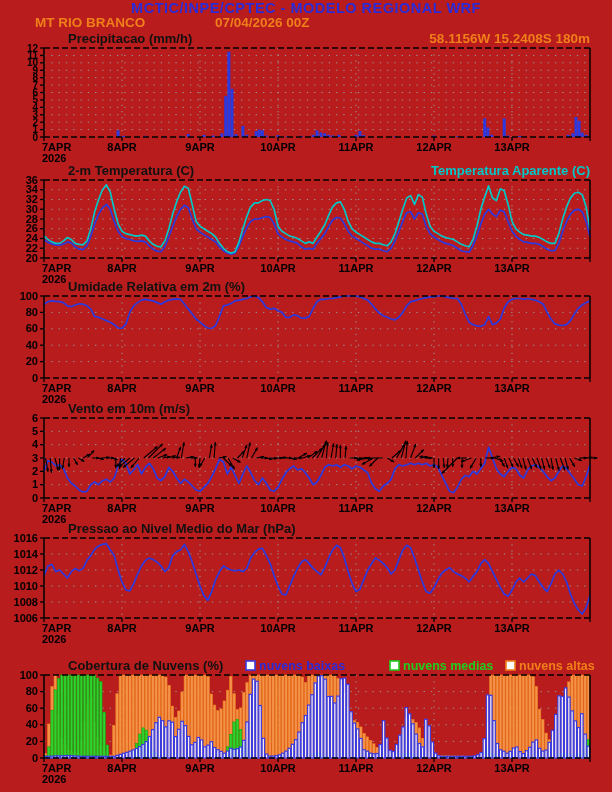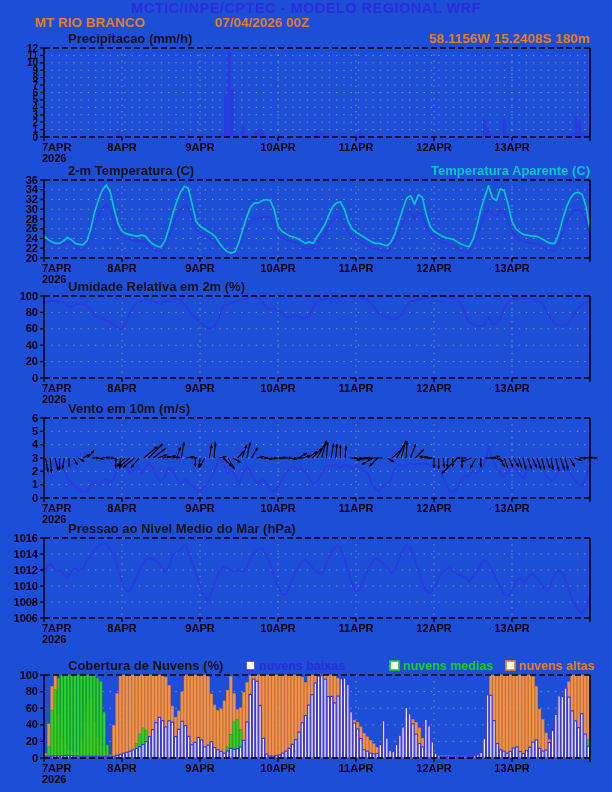--- a/index.html
+++ b/index.html
@@ -1,16 +1,16 @@
 <!DOCTYPE html>
 <html><head>
 <meta charset="utf-8">
 <style>
   html,body{margin:0;padding:0;background:#ffffff;}
-  .page{position:relative;width:612px;height:792px;background:#1d4ed8;font-family:"Liberation Sans",sans-serif;}
+  .page{position:relative;width:612px;height:792px;background:#b91c1c;font-family:"Liberation Sans",sans-serif;}
   svg text{font-family:"Liberation Sans",sans-serif;font-weight:bold;}
   .t-main{font-size:14.5px;fill:#2b2bd8;letter-spacing:.5px;}
   .t-orange{fill:#ef7f1a;}
   .t-sub{font-size:13.5px;}
   .t-title{font-size:13px;fill:#111;}
   .t-cyan{fill:#00c8c8;}
   .t-blue{fill:#2b2bd8;}
   .t-green{fill:#1ecf1e;}
   .leg{font-size:12.5px;}
 </style>

